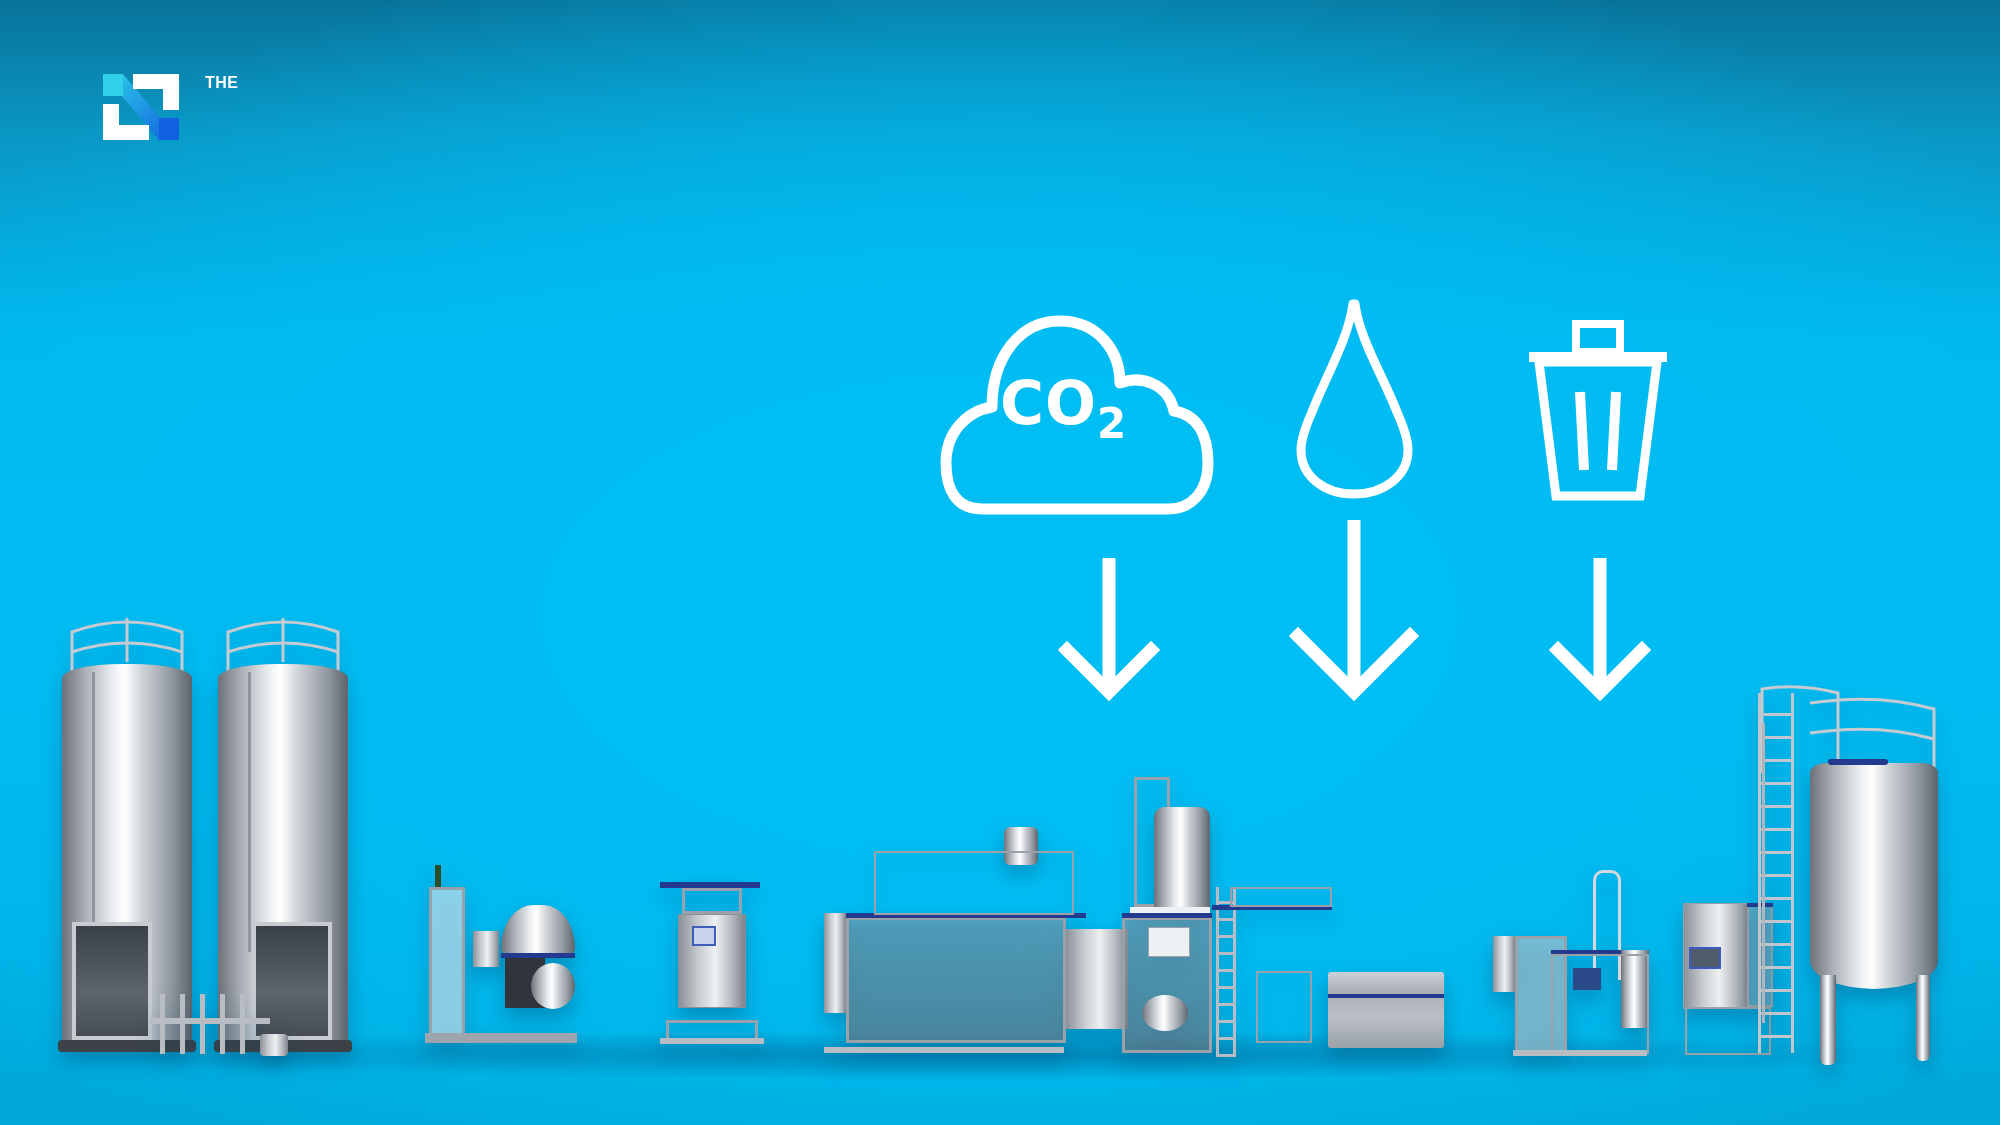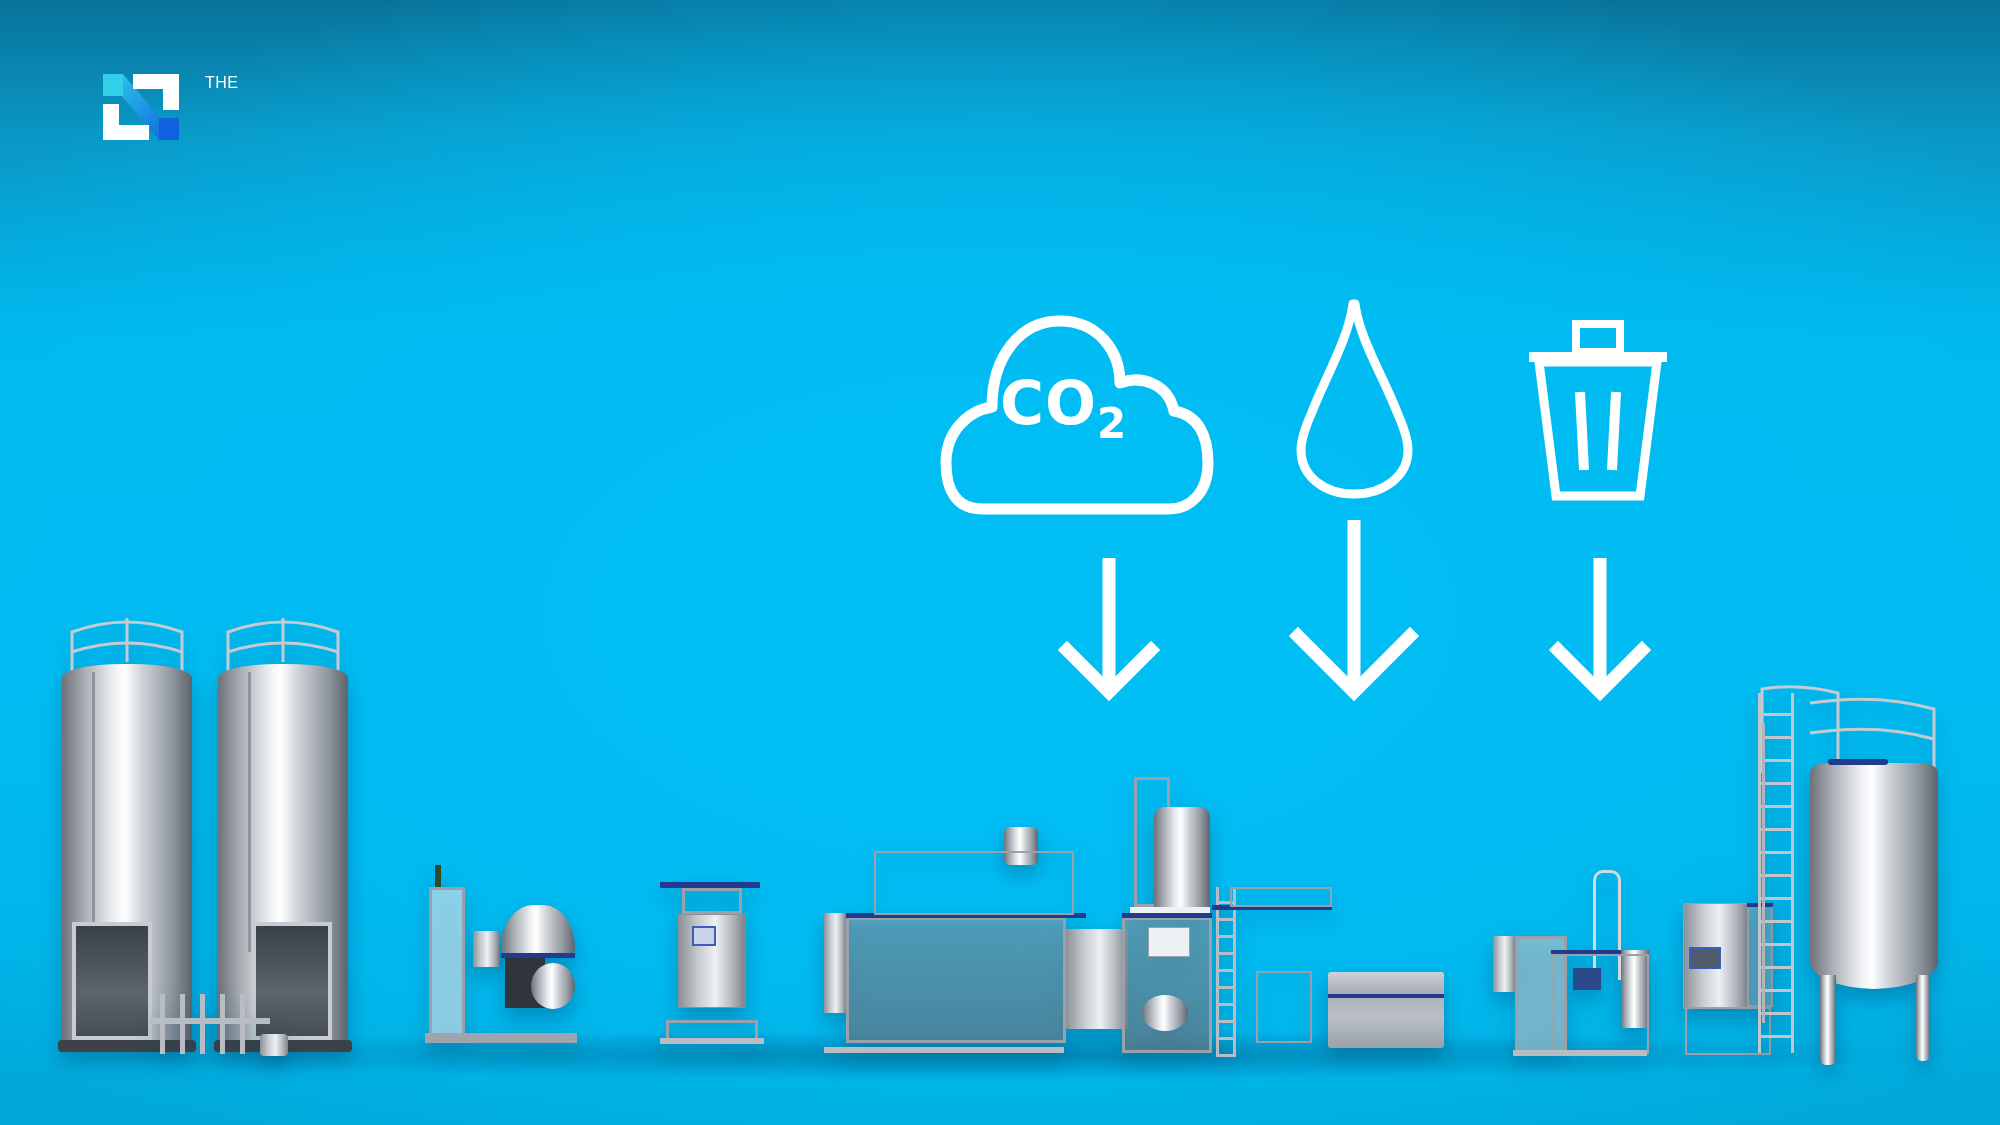--- a/index.html
+++ b/index.html
@@ -10,21 +10,21 @@
       radial-gradient(ellipse 1300px 700px at 50% 55%, #00bff5 0%, #00bcf2 45%, rgba(0,188,242,0) 100%),
       linear-gradient(180deg, #08739a 0%, #0a97c4 12%, #00b8ee 30%, #00bcf2 60%, #00b2e6 85%, #00a6d6 100%);
   }
   .abs { position: absolute; }
 
   
   .logo { left: 103px; top: 74px; width: 350px; height: 70px; }
   .logo-mark { left: 0; top: 0; width: 76px; height: 66px; }
   .logo-the {
     left: 102px; top: 1px; font-family: "Liberation Sans", sans-serif;
-    font-weight: 400; font-size: 16px; letter-spacing: 0.5px; color: #ffffff; line-height: 16px;
+    font-weight: 700; font-size: 16px; letter-spacing: 0.5px; color: #ffffff; line-height: 16px;
   }
   .logo-word {
     left: 99px; top: 6px; font-family: "DejaVu Sans", sans-serif;
     font-weight: 700; font-size: 72px; letter-spacing: -1px; color: #ffffff; line-height: 72px;
   }
 
   
   .icon svg { display: block; overflow: visible; }
   .co2-label {
     position: absolute; left: 58px; top: 60px;

